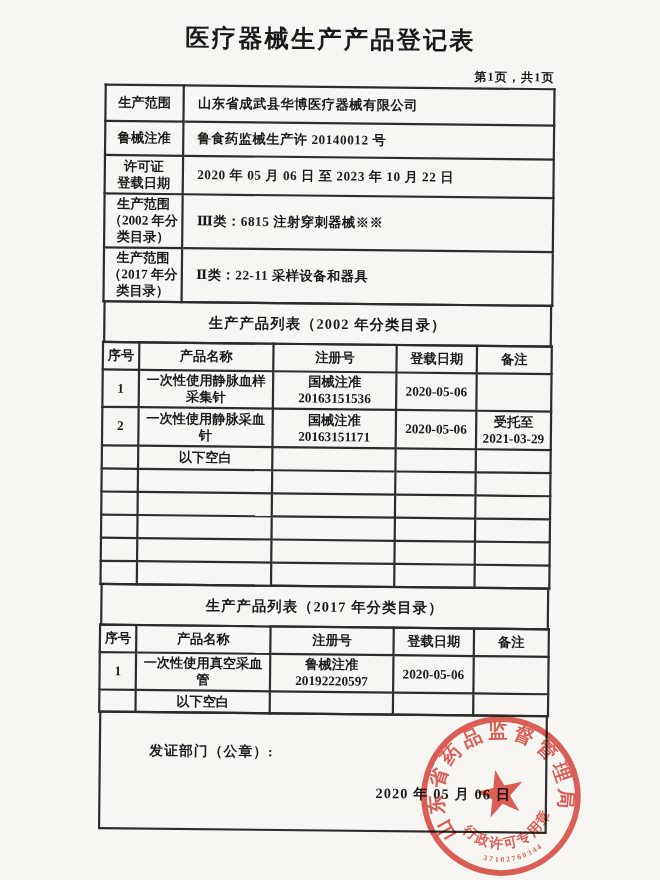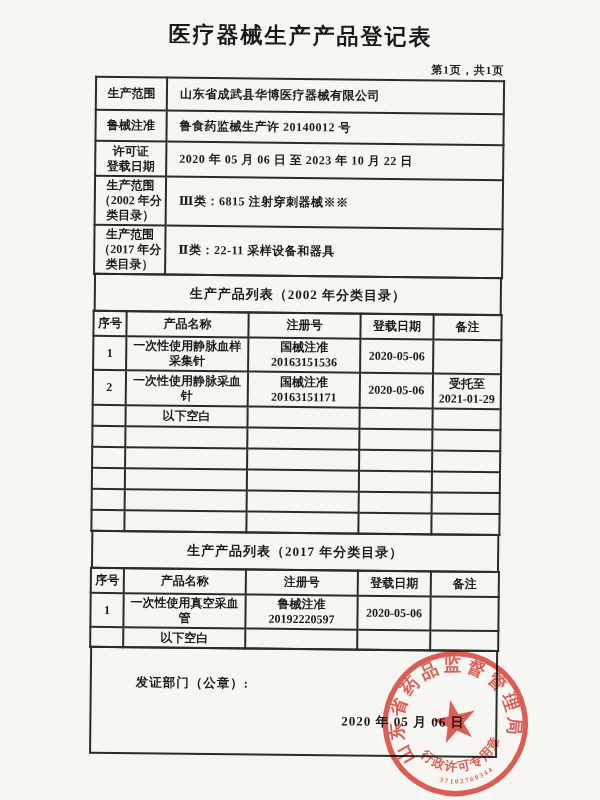--- a/index.html
+++ b/index.html
@@ -122,21 +122,21 @@
         <td>2020-05-06</td>
         <td></td>
       </tr>
       <tr style="height:35px">
         <td>2</td>
         <td>一次性使用静脉采血针</td>
         <td class="prewrap">国械注准
 20163151171</td>
         <td>2020-05-06</td>
         <td class="prewrap">受托至
-2021-01-29</td>
+2021-03-29</td>
       </tr>
       <tr style="height:21px">
         <td></td>
         <td>以下空白</td>
         <td></td>
         <td></td>
         <td></td>
       </tr>
     </tbody>
     <tbody>

